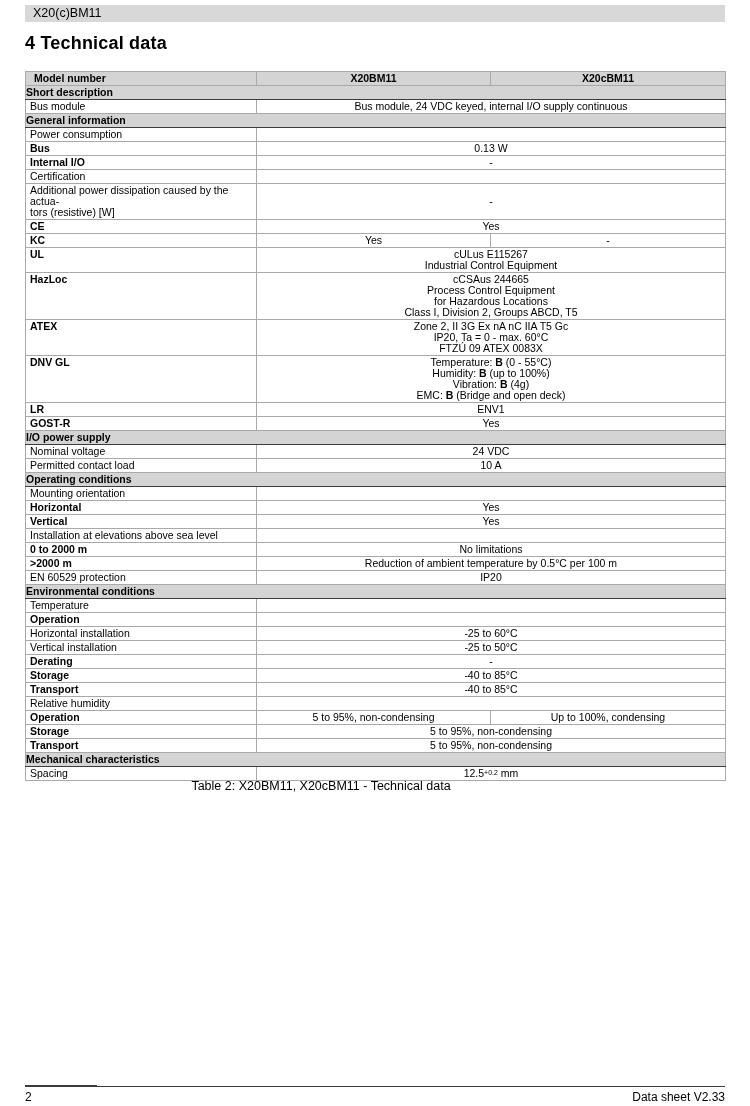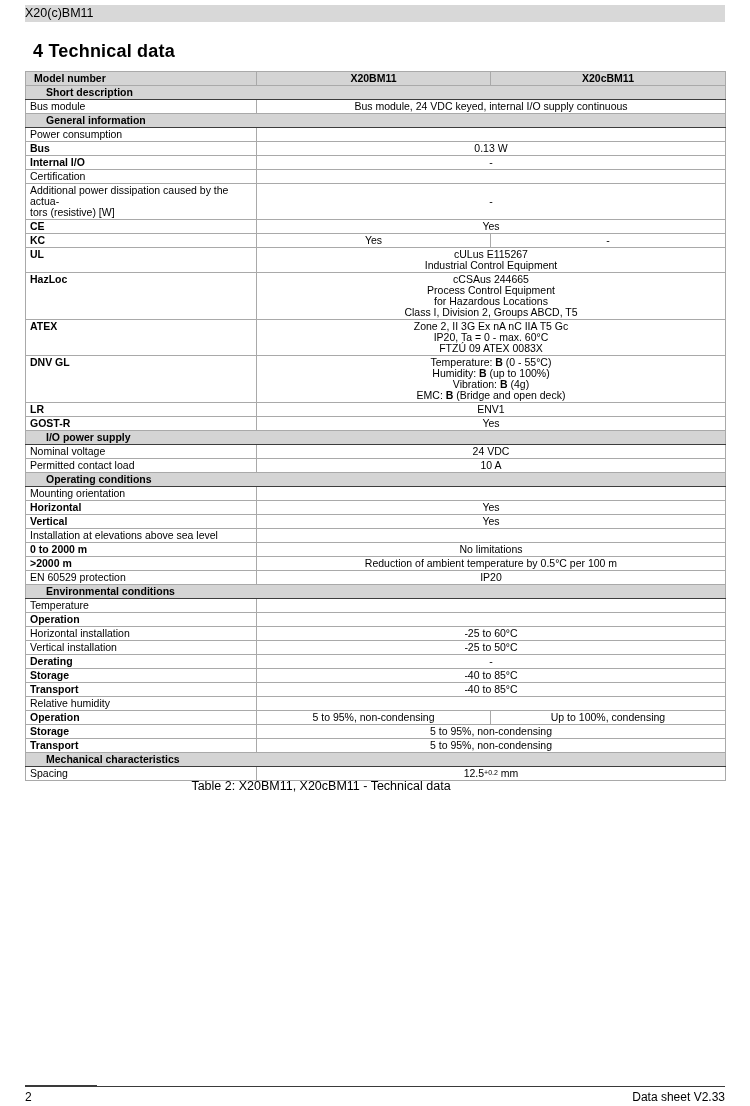--- a/index.html
+++ b/index.html
@@ -6,25 +6,25 @@
   body {
     width:750px; height:1106px;
     font-family:"Liberation Sans", sans-serif;
     color:#000;
   }
   .page { position:relative; width:750px; height:1106px; background:#fff; overflow:hidden; }
 
   .top-bar {
     position:absolute; top:5px; left:25px; width:700px; height:17px;
     background:var(--header_bar_bg,#d8d8d8);
-    font-size:12.5px; line-height:17px; box-sizing:border-box; padding-left:0;
+    font-size:12.5px; line-height:17px; box-sizing:border-box; padding-left:8px;
   }
 
   h1.title {
-    position:absolute; top:33px; left:25px; margin:8px;
+    position:absolute; top:33px; left:25px; margin:0;
     font-size:18px; font-weight:bold; letter-spacing:0.2px;
   }
 
   table.tech {
     position:absolute; top:71px; left:25px; width:700px;
     border-collapse:collapse; table-layout:fixed;
     font-size:10.5px;
     border:1.5px solid var(--border_dark,#3c3c3c);
   }
   .tech td, .tech th {
@@ -34,21 +34,21 @@
   }
   .tech th {
     background:var(--section_bg,#d4d4d4);
     font-weight:bold; text-align:center; height:14px;
   }
   .tech th.lbl { text-align:left; padding-left:8px; }
   .tech td.lbl { text-align:left; vertical-align:top; }
   .tech td.val { text-align:center; }
   .tech td.section {
     background:var(--section_bg,#d4d4d4);
-    font-weight:bold; text-align:left; padding-left:20px;
+    font-weight:bold; text-align:left; padding-left:0;
     border-top:1.5px solid var(--border_dark,#3c3c3c);
     border-bottom:1.5px solid var(--border_dark,#3c3c3c);
     height:14px;
   }
   .ind0 { padding-left:4px;margin-left:19px; }
   .ind1 { padding-left:19px;font-weight:bold; }
   .ind2 { padding-left:36px; }
   .tech sup { font-size:7px; line-height:0; vertical-align:2px; }
 
   .caption {

